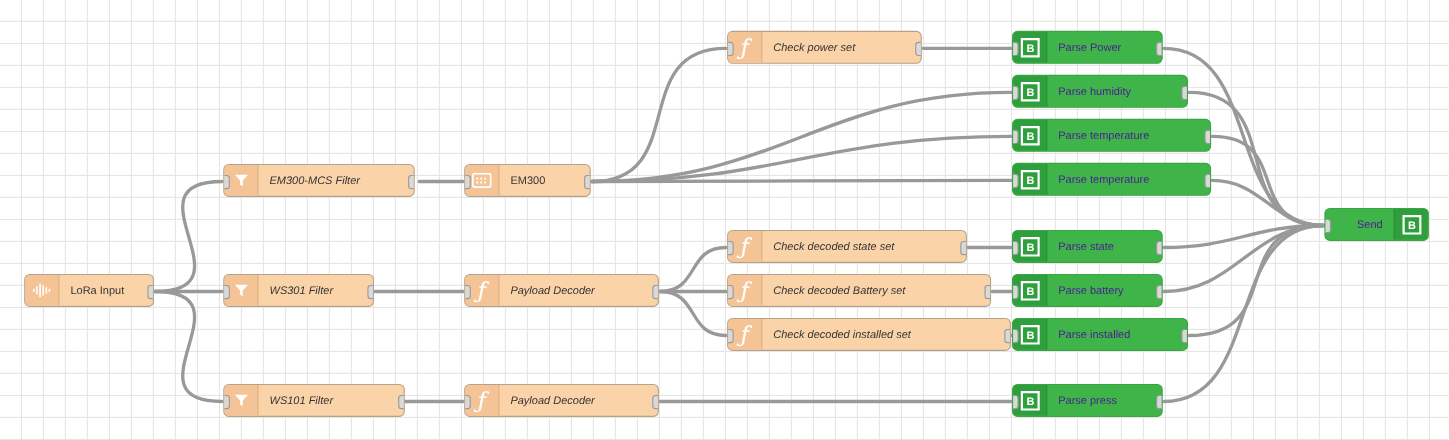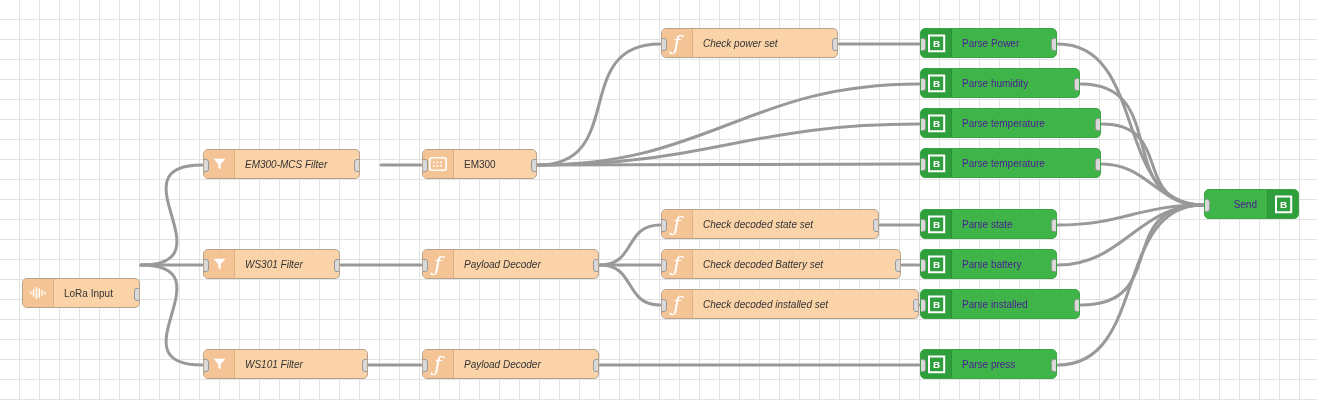--- a/index.html
+++ b/index.html
@@ -146,37 +146,37 @@
       <path class="wire" d="M 1058 44 C 1148 44, 1113 205, 1203 205"></path>
       <path class="wire" d="M 1081 84 C 1171 84, 1113 205, 1203 205"></path>
       <path class="wire" d="M 1102 124 C 1174.9 124, 1130.1 205, 1203 205"></path>
       <path class="wire" d="M 1102 164 C 1147.45 164, 1157.55 205, 1203 205"></path>
       <path class="wire" d="M 1058 225 C 1123.25 225, 1137.75 205, 1203 205"></path>
       <path class="wire" d="M 1058 265 C 1123.25 265, 1137.75 205, 1203 205"></path>
       <path class="wire" d="M 1081 305 C 1171 305, 1113 205, 1203 205"></path>
       <path class="wire" d="M 1058 365 C 1148 365, 1113 205, 1203 205"></path>
     </svg>
   <div id="nodes">
-      <div class="node orange" style="left: 22px; top: 249px; width: 118px; margin-top: 29px;">
+      <div class="node orange" style="left: 22px; top: 249px; width: 118px;">
         <div class="node-icon">
           <svg class="ico-wave" viewBox="0 0 18 14" width="17" height="14">
             <g fill="#ffffff" opacity="0.95">
               <rect x="0" y="5.5" width="1.6" height="3"></rect>
               <rect x="3" y="3" width="1.6" height="8"></rect>
               <rect x="6" y="0.5" width="1.6" height="13"></rect>
               <rect x="9" y="2" width="1.6" height="10"></rect>
               <rect x="12" y="4" width="1.6" height="6"></rect>
               <rect x="15" y="5.5" width="1.6" height="3"></rect>
             </g>
           </svg>
         </div>
         <div class="node-label">LoRa Input</div>
         <div class="port out"></div>
       </div>
-      <div class="node orange" style="left: 203px; top: 149px; width: 157px;">
+      <div class="node orange" style="left: 203px; top: 149px; width: 174px;">
         <div class="node-icon">
           <svg class="ico-funnel" viewBox="0 0 16 16" width="15" height="14">
             <path fill="#ffffff" d="M1.2 2 H14.8 L9.4 8.2 V14.2 L6.6 12.4 V8.2 Z"></path>
           </svg>
         </div>
         <div class="node-label italic">EM300-MCS Filter</div>
         <div class="port in"></div>
         <div class="port out"></div>
       </div>
       <div class="node orange" style="left: 203px; top: 249px; width: 137px;">

